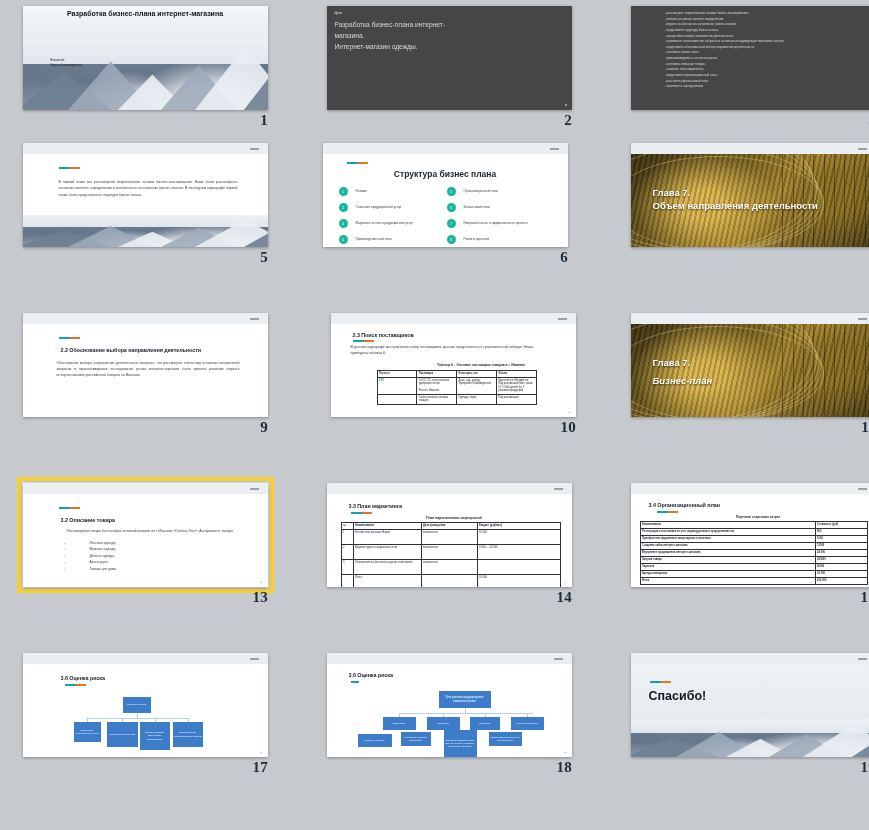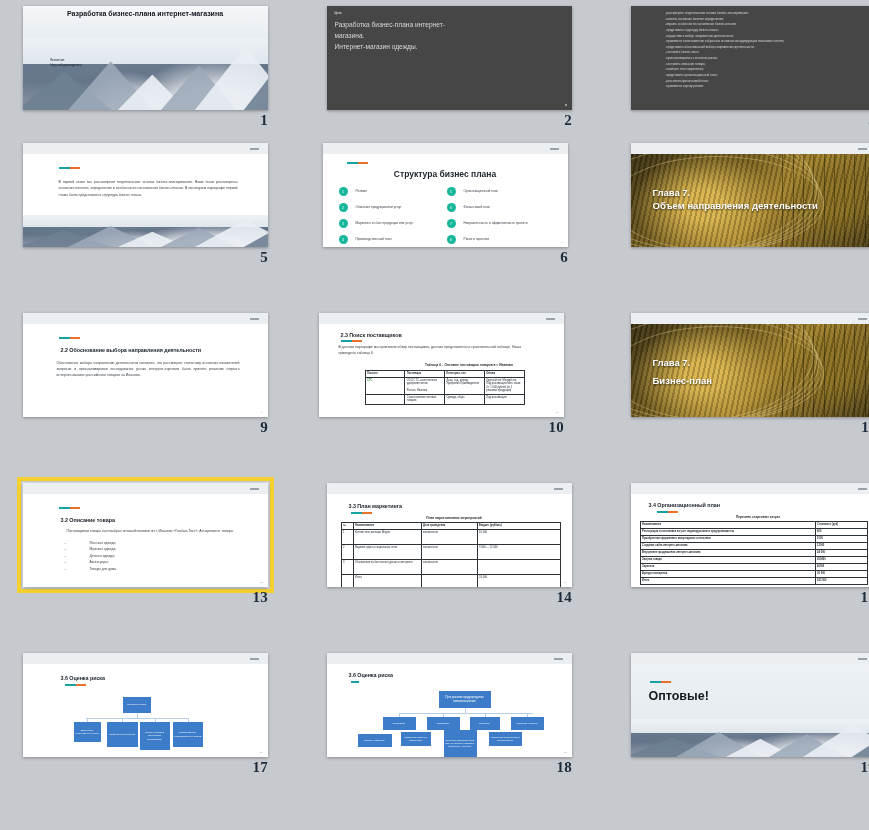--- a/index.html
+++ b/index.html
@@ -170,21 +170,21 @@
     position: absolute; left: 22px; top: 44px;
     font-size: 9.5px; font-weight: bold; color: #ffffff;
     text-shadow: 0 1px 2px rgba(0,0,0,.65);
   }
   .ch-t2 {
     position: absolute; left: 22px; top: 57px; right: 28px;
     font-size: 9.5px; font-weight: bold; color: #ffffff;
     line-height: 1.25;
     text-shadow: 0 1px 2px rgba(0,0,0,.65);
   }
-  .ch-t2.single { top: 62px; }
+  .ch-t2.single { top: 62px; font-style: italic; }
   
   .tbl-cap {
     position: absolute;
     font-size: 3.2px; font-weight: bold; color: #23282e;
     text-align: center;
   }
   table.mini {
     position: absolute;
     border-collapse: collapse;
     font-size: 2.6px;
@@ -396,21 +396,21 @@
           <div class="topbar"></div>
           <div class="dash-tr"></div>
           <div class="accent" style="left:36px;top:24px"></div>
           <div class="heading" style="left:38px;top:34px">2.2 Обоснование выбора направления деятельности</div>
           <div class="body-txt" style="left:34px;right:28px;top:48px;line-height:1.65">Обоснование выбора направления деятельности показало, что рассмотрев статистику основных показателей запросов и проанализировав исследование рынка интернет-торговли было принято решение открыть интернет-магазин российского товаров на Иваново.</div>
           <div class="pagenum">9</div>
         </div>
       </div>
       <div class="num">9</div>
     </div>
-    <div class="cell" style="left: 296px; top: 313px;">
+    <div class="cell" style="left: 308px; top: 313px;">
       <div class="thumb-wrap">
         <div class="slide">
           <div class="topbar"></div>
           <div class="dash-tr"></div>
           <div class="heading" style="left:22px;top:19px">2.3 Поиск поставщиков</div>
           <div class="accent" style="left:22px;top:27px"></div>
           <div class="body-txt" style="left:20px;right:28px;top:32px;line-height:1.6;text-align:left">В данном параграфе мы произвели обзор поставщиков, данные представлены в сравнительной таблице. Наша приведена таблица 6.</div>
           <div class="tbl-cap" style="left:70px;right:14px;top:50px">Таблица 6 – Оптовые поставщики товаров в г. Иваново</div>
           <table class="mini" style="left:46px;top:57px;width:160px">
             <tbody>
@@ -647,18 +647,18 @@
           <div class="mtn" style="left:0;right:0;bottom:0;height:38px">
             <div class="sky"></div>
             <div class="peak d" style="left:-6%;width:46%;height:62%"></div>
             <div class="peak m" style="left:16%;width:40%;height:76%"></div>
             <div class="peak" style="left:36%;width:34%;height:58%"></div>
             <div class="peak m" style="left:54%;width:36%;height:70%"></div>
             <div class="peak" style="left:68%;width:46%;height:96%"></div>
             <div class="peak d" style="left:88%;width:30%;height:64%"></div>
           </div>
           <div class="accent" style="left:19px;top:28px"></div>
-          <div class="thanks">Оптовые!</div>
+          <div class="thanks">Спасибо!</div>
         </div>
       </div>
       <div class="num">19</div>
     </div>
   </div>
 
 </body></html>

